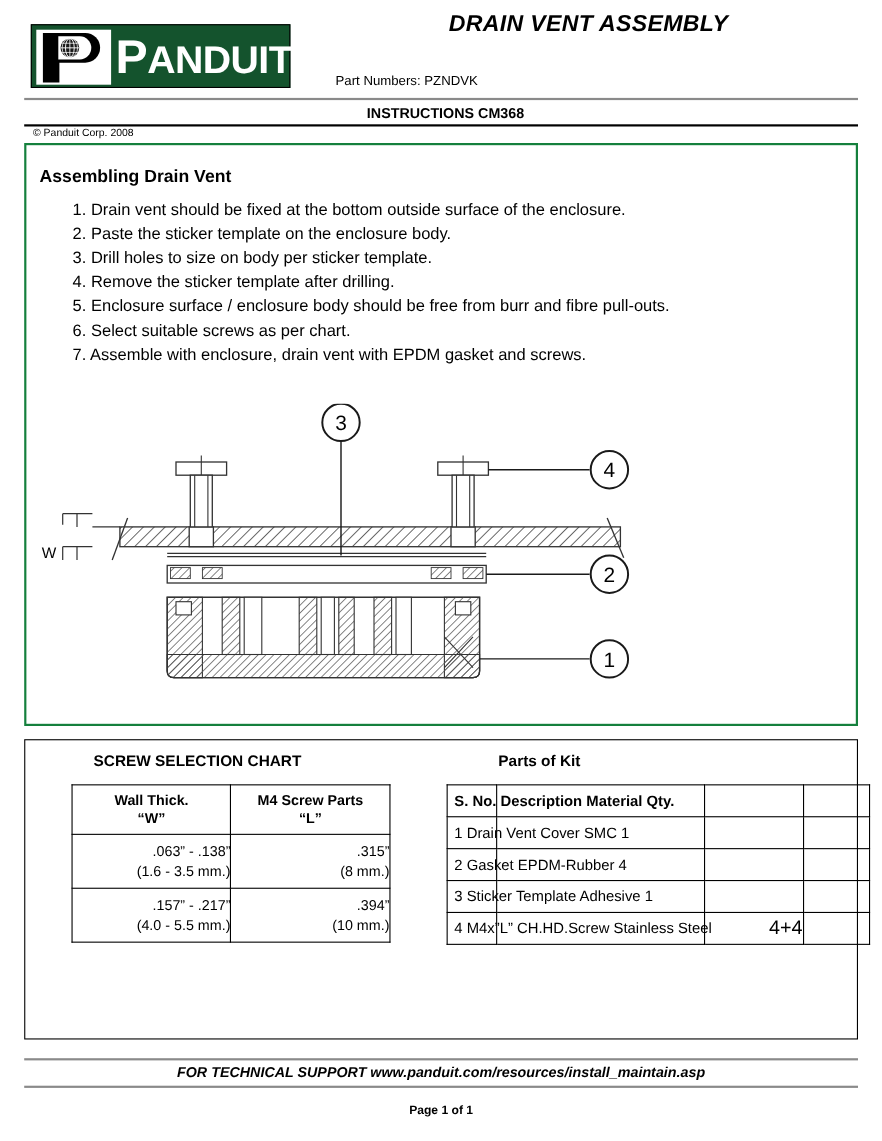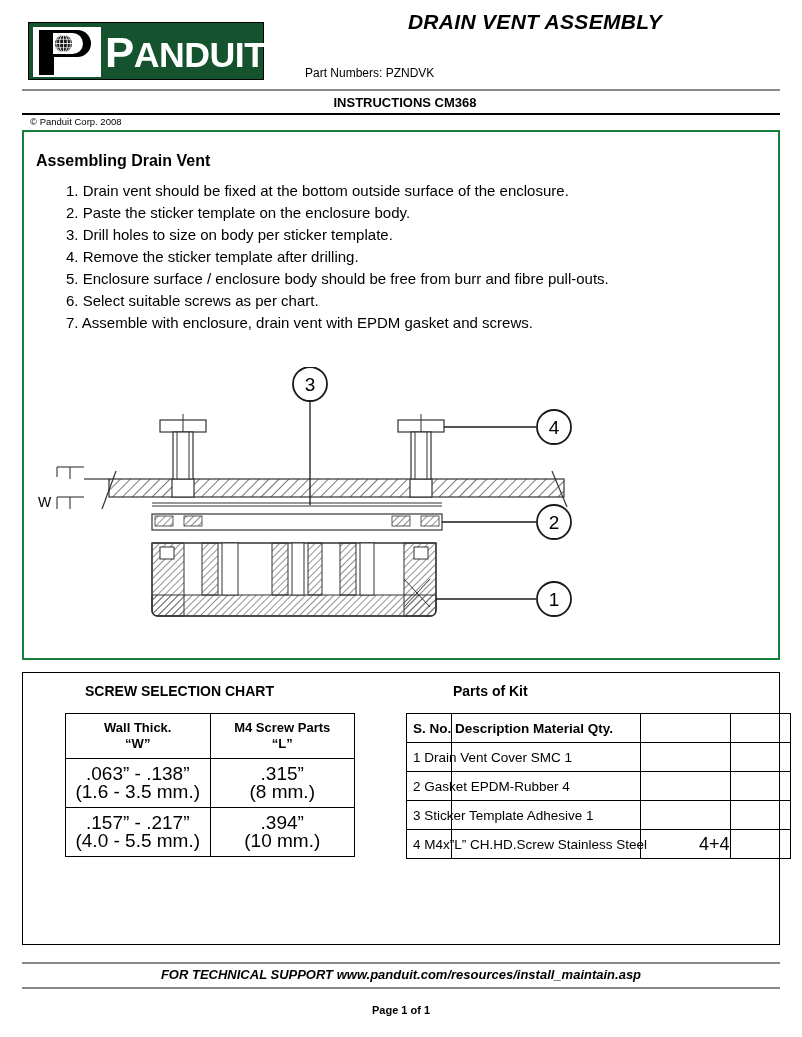--- a/index.html
+++ b/index.html
@@ -206,24 +206,24 @@
     width: 290px;
   }
   #screw-table th {
     font-weight: bold;
     font-size: 13px;
     height: 44px;
     text-align: center;
     line-height: 16px;
   }
   #screw-table td {
-    text-align: center;
+    text-align: right;
     height: 48px;
     line-height: 18px;
-    font-size: 19px;
+    font-size: 13px;
   }
   .col-w  { width: 145px; }
   .col-l  { width: 145px; }
 
   
   #parts-table {
     left: 342px; top: 40px;
     width: 385px;
     margin-left: 41px;
   }

